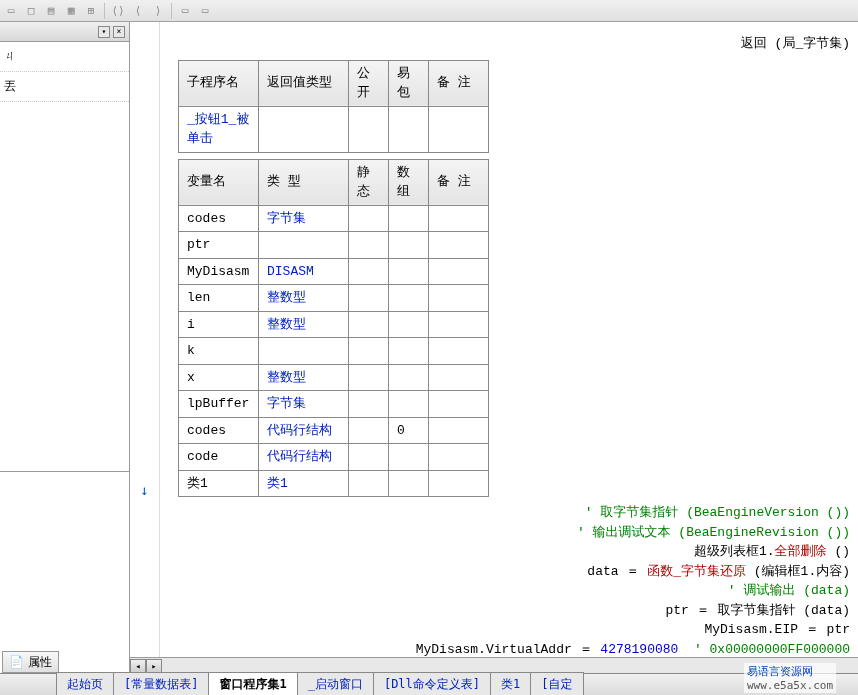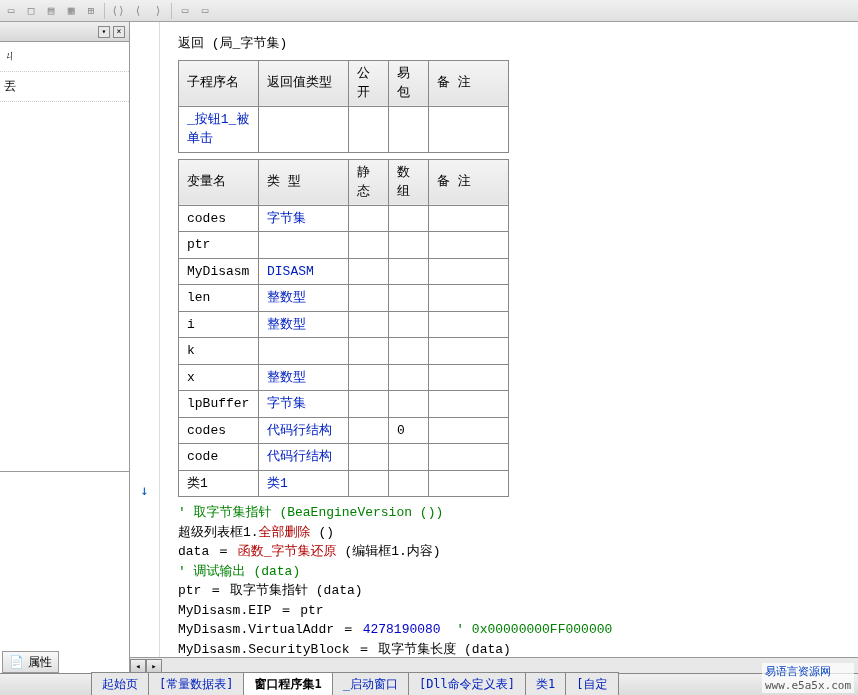--- a/index.html
+++ b/index.html
@@ -22,31 +22,31 @@
 .kw-return { color: #000; }
 .kw-method { color: #b00000; margin-top: 8px; }
 .kw-num { color: #0000d0; }
 .kw-comment { color: #008000; }
 table.grid { border-collapse: collapse; margin: 6px 0; }
 table.grid th, table.grid td { border: 1px solid #888; padding: 3px 8px; font-size: 13px; text-align: left; height: 24px; font-family: SimSun, "Courier New", monospace; }
 table.grid th { background: linear-gradient(#f4f4f4, #e4e4e4); font-weight: normal; }
 .col-name { width: 80px; }
 .col-type { width: 90px; margin-left: 8px; }
 .col-flag { width: 40px; text-align: center; margin-left: 33px; }
-.col-note { width: 80px; }
+.col-note { width: 60px; }
 .link-blue { color: #0020c0; }
 .hscroll { position: absolute; bottom: 22px; left: 130px; right: 0; height: 16px; background: #e8e8e8; border-top: 1px solid #999; display: flex; align-items: center; }
 .hs-btn { width: 16px; height: 14px; background: linear-gradient(#f0f0f0,#d0d0d0); border: 1px solid #888; text-align: center; font-size: 9px; line-height: 12px; }
-.tabs { position: absolute; bottom: 0; left: 0; right: 0; height: 22px; background: linear-gradient(#f0f0f0, #dcdcdc); border-top: 1px solid #888; display: flex; align-items: flex-end; padding-left: 91px; }
+.tabs { position: absolute; bottom: 0; left: 0; right: 0; height: 22px; background: linear-gradient(#f0f0f0, #dcdcdc); border-top: 1px solid #888; display: flex; align-items: flex-end; padding-left: 56px; }
 .tab { padding: 3px 10px; border: 1px solid #888; border-bottom: none; background: #e8e8e8; margin-right: -1px; font-size: 12px; position: relative; top: 1px; white-space: nowrap; }
 .tab.active { background: #fff; font-weight: bold; }
 .tab-link { color: #0020c0; }
-.watermark { position: absolute; right: 4px; bottom: 2px; font-size: 11px; color: #555; background: rgba(255,255,255,0.7); padding: 1px 3px; }
+.watermark { position: absolute; right: 22px; bottom: 2px; font-size: 11px; color: #555; background: rgba(255,255,255,0.7); padding: 1px 3px; }
 .watermark .blue { color: #0040c0; }
-.code-line { white-space: pre; }
+.code-line { white-space: pre; text-align: right; }
 </style>
 </head>
 <body>
 
 <div class="toolbar">
   <span class="tb-icon">▭</span>
   <span class="tb-icon">□</span>
   <span class="tb-icon">▤</span>
   <span class="tb-icon">▦</span>
   <span class="tb-icon">⊞</span>
@@ -184,20 +184,21 @@
               <td>类1</td>
   <td class="link-blue">类1</td>
   <td></td>
   <td></td>
   <td></td>
             </tr>
           </tbody>
       </table>
 
       <div class="code-line kw-comment">' 取字节集指针 (BeaEngineVersion ())</div>
+      <div class="code-line kw-comment">' 输出调试文本 (BeaEngineRevision ())</div>
       <div class="code-line"><span>超级列表框1.</span><span class="kw-method">全部删除</span><span> ()</span></div>
       <div class="code-line"><span>data ＝ </span><span class="kw-method">函数_字节集还原</span><span> (编辑框1.内容)</span></div>
       <div class="code-line kw-comment">' 调试输出 (data)</div>
       <div class="code-line">ptr ＝ 取字节集指针 (data)</div>
       <div class="code-line">MyDisasm.EIP ＝ ptr</div>
       <div class="code-line"><span>MyDisasm.VirtualAddr ＝ </span><span class="kw-num">4278190080</span><span class="kw-comment">  ' 0x00000000FF000000</span></div>
       <div class="code-line">MyDisasm.SecurityBlock ＝ 取字节集长度 (data)</div>
 
     </div>
   </div>

